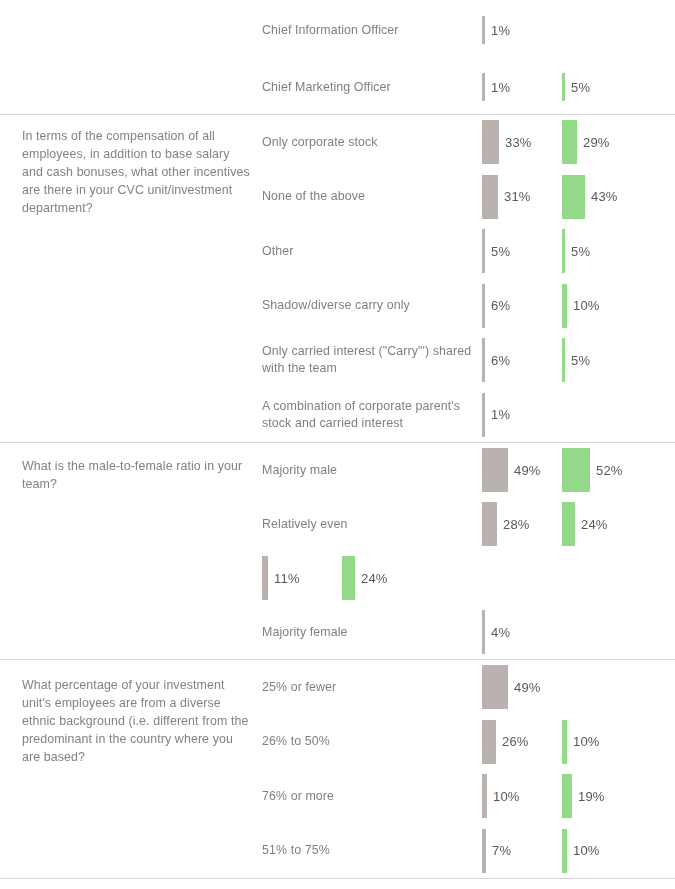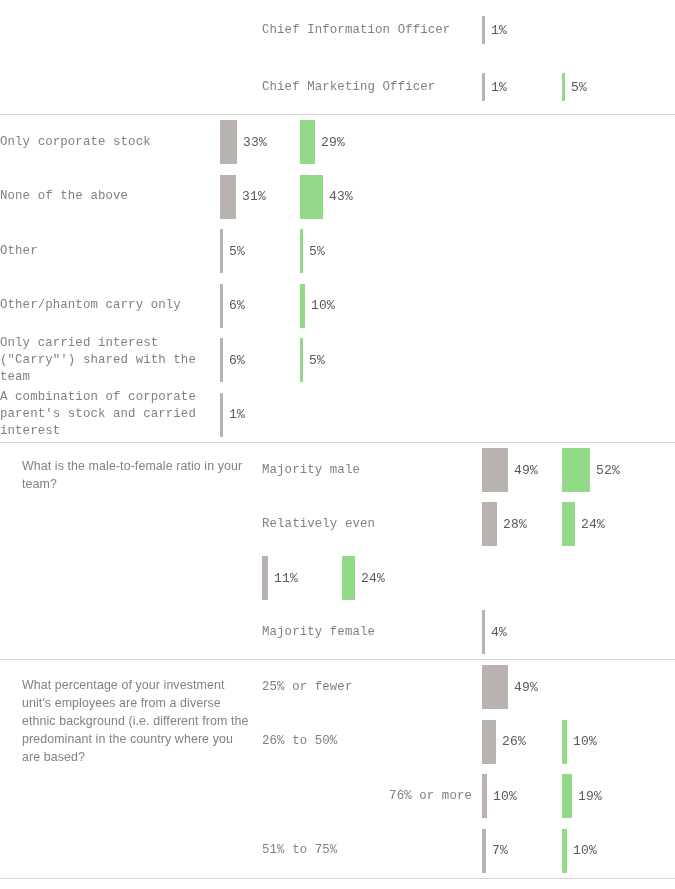--- a/index.html
+++ b/index.html
@@ -46,21 +46,20 @@
   }
   .rows-cell {
     flex: 1 1 auto;
     position: relative;
   }
   .row {
     display: flex;
     align-items: center;
     position: relative;
     box-sizing: border-box;
-    font-family: Liberation Mono, monospace;
   }
   .row-label {
     flex: 0 0 220px;
     width: 220px;
     box-sizing: border-box;
     padding-right: 10px;
     font-size: 12.4px;
     line-height: 17px;
     color: #7e8083;
     letter-spacing: 0.1px;
@@ -124,20 +123,23 @@
                 <span class="bar green" style="width: 3px; height: 28px;"></span>
                 <span class="bar-value">5%</span>
               </div>
             </div>
           </div>
         </div>
       </div>
     </div>
     <div class="section">
       <div class="section-inner">
+        <div class="question-cell" style="padding-top: 12px;">
+          <div class="question-text">In terms of the compensation of all employees, in addition to base salary and cash bonuses, what other incentives are there in your CVC unit/investment department?</div>
+        </div>
         <div class="rows-cell">
           <div class="row" style="height: 54.5px;">
             <div class="row-label">Only corporate stock</div>
             <div class="bar-group">
               <div class="bar-slot gray">
                 <span class="bar gray" style="width: 17px; height: 44px;"></span>
                 <span class="bar-value">33%</span>
               </div>
               <div class="bar-slot green">
                 <span class="bar green" style="width: 15px; height: 44px;"></span>
@@ -165,21 +167,21 @@
                 <span class="bar gray" style="width: 3px; height: 44px;"></span>
                 <span class="bar-value">5%</span>
               </div>
               <div class="bar-slot green">
                 <span class="bar green" style="width: 3px; height: 44px;"></span>
                 <span class="bar-value">5%</span>
               </div>
             </div>
           </div>
           <div class="row" style="height: 54.5px;">
-            <div class="row-label">Other/phantom carry only</div>
+            <div class="row-label">Shadow/diverse carry only</div>
             <div class="bar-group">
               <div class="bar-slot gray">
                 <span class="bar gray" style="width: 3px; height: 44px;"></span>
                 <span class="bar-value">6%</span>
               </div>
               <div class="bar-slot green">
                 <span class="bar green" style="width: 5px; height: 44px;"></span>
                 <span class="bar-value">10%</span>
               </div>
             </div>
@@ -286,21 +288,21 @@
               <div class="bar-slot gray">
                 <span class="bar gray" style="width: 14px; height: 44px;"></span>
                 <span class="bar-value">26%</span>
               </div>
               <div class="bar-slot green">
                 <span class="bar green" style="width: 5px; height: 44px;"></span>
                 <span class="bar-value">10%</span>
               </div>
             </div>
           </div>
-          <div class="row" style="height: 54.5px; text-align: right;">
+          <div class="row" style="height: 54.5px;">
             <div class="row-label">76% or more</div>
             <div class="bar-group">
               <div class="bar-slot gray">
                 <span class="bar gray" style="width: 5px; height: 44px;"></span>
                 <span class="bar-value">10%</span>
               </div>
               <div class="bar-slot green">
                 <span class="bar green" style="width: 10px; height: 44px;"></span>
                 <span class="bar-value">19%</span>
               </div>

